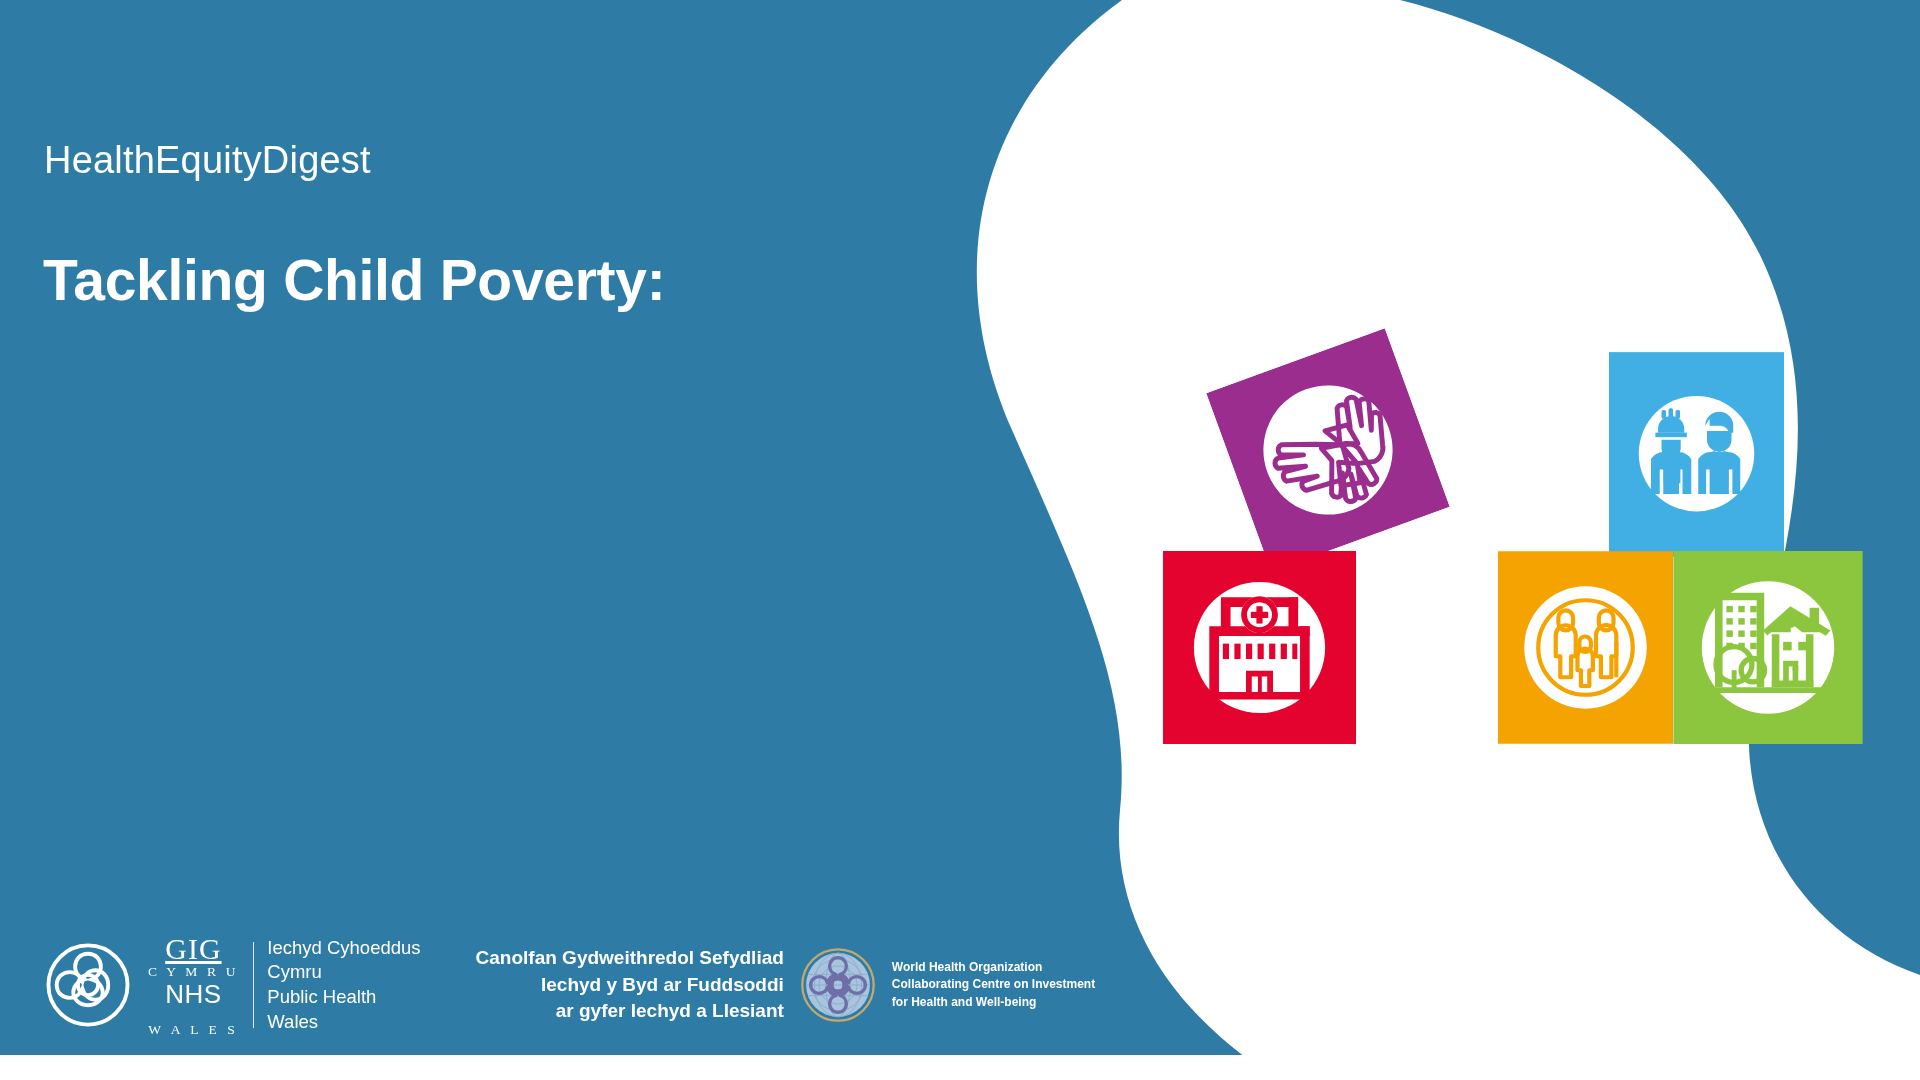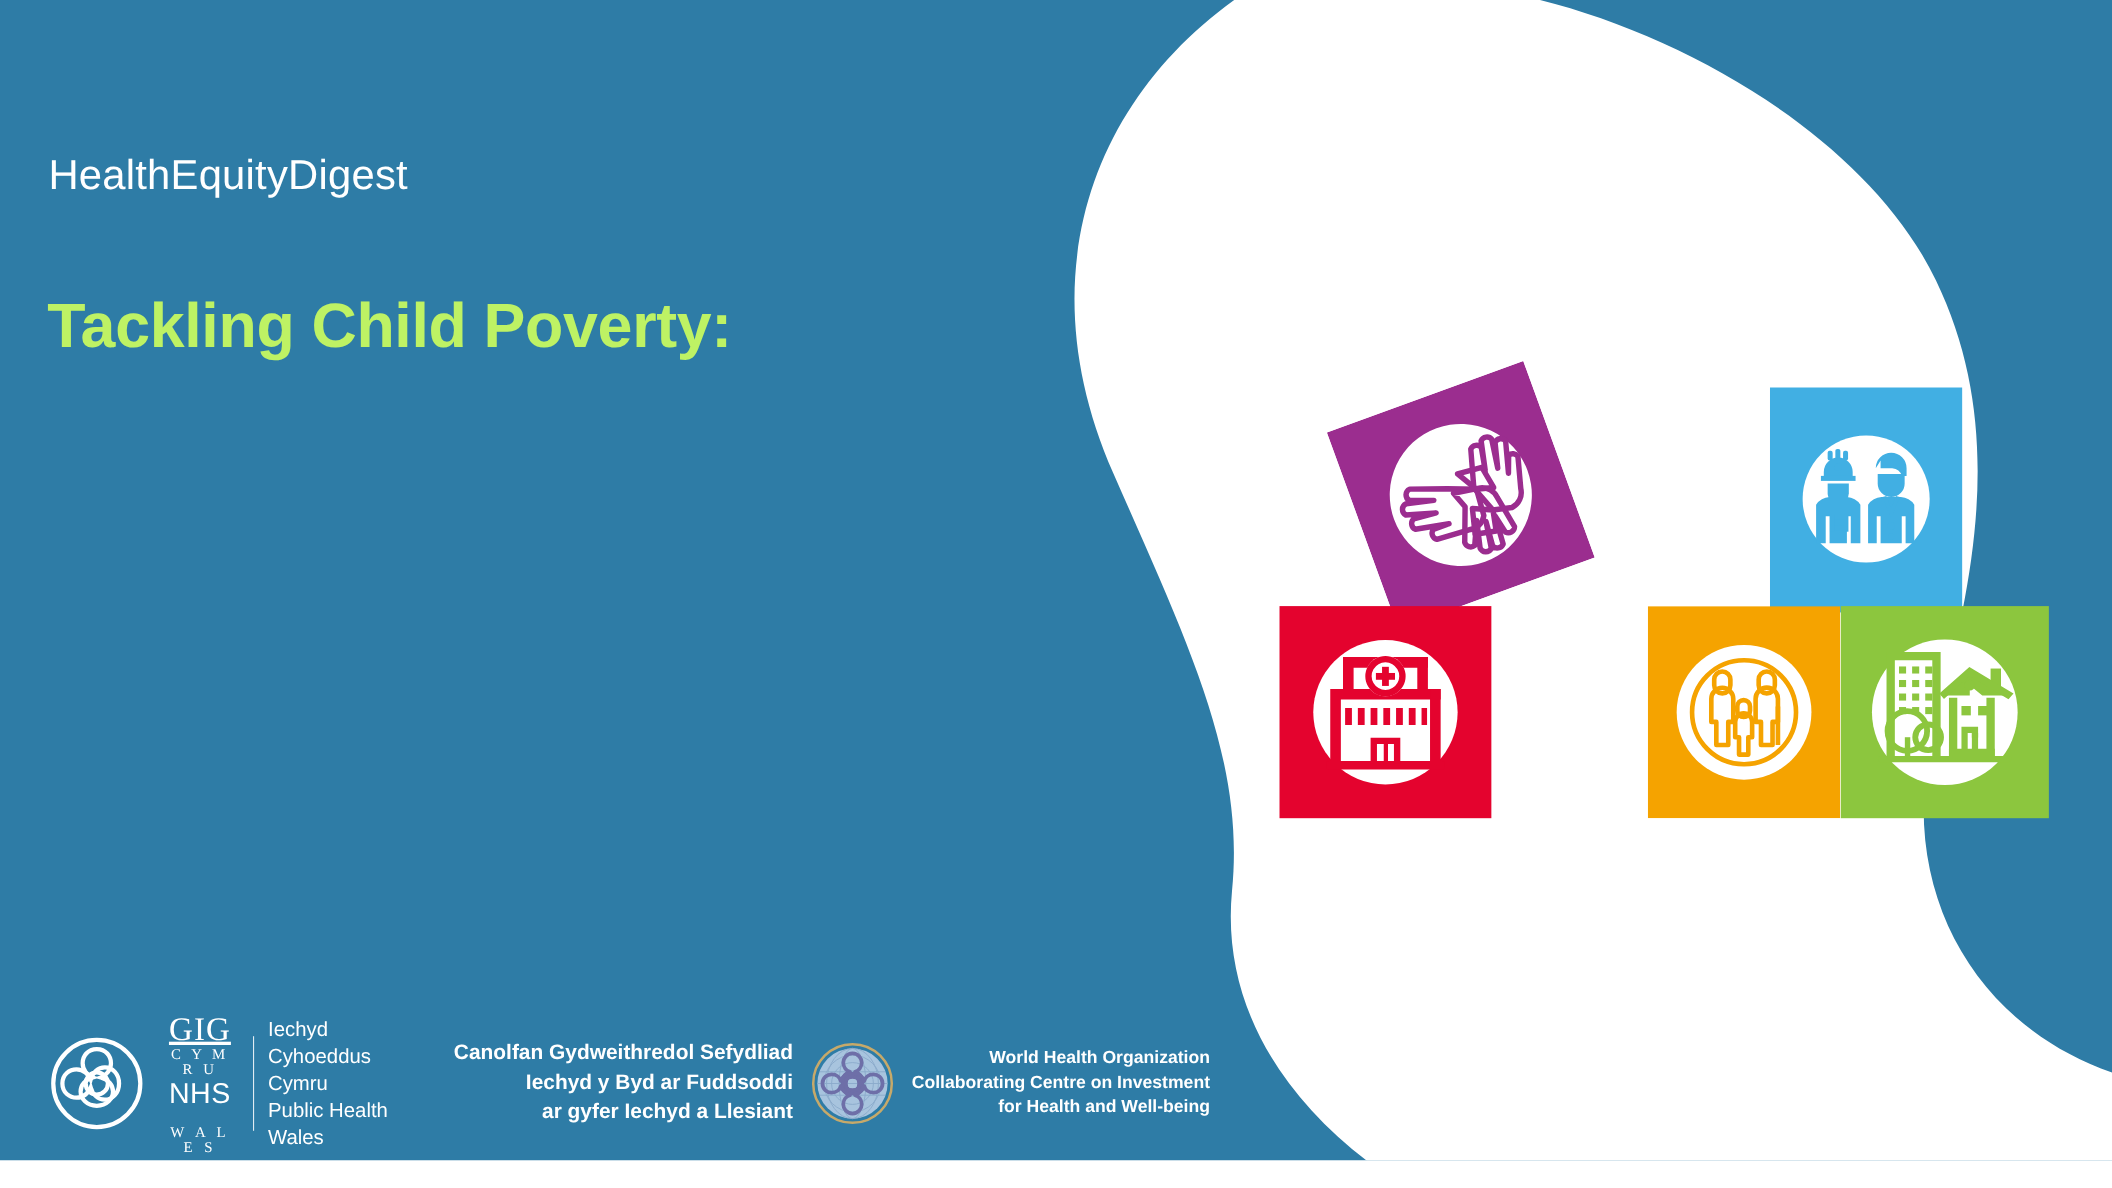--- a/index.html
+++ b/index.html
@@ -34,24 +34,24 @@
     top: 139px;
     font-size: 38px;
     font-weight: 400;
     color: #ffffff;
     letter-spacing: 0.2px;
     white-space: nowrap;
   }
   .headline {
     position: absolute;
     left: 43px;
-    top: 258px;
+    top: 242px;
     font-size: 57px;
     font-weight: 700;
-    color: #bef264;
+    color: #ffffff;
     line-height: 1.36;
     letter-spacing: -0.3px;
     white-space: nowrap;
   }
   .headline .line { display: block; }
 
   
   .tiles {
     position: absolute;
     left: 0; top: 0;
@@ -139,24 +139,24 @@
     line-height: 1.42;
     text-align: right;
     white-space: nowrap;
   }
   .whocc-emblem {
     margin: 0 16px;
     flex: 0 0 auto;
   }
   .whocc-en {
     color: #ffffff;
-    font-size: 16px;
+    font-size: 12px;
     font-weight: 700;
     line-height: 1.42;
-    text-align: right;
+    text-align: left;
     white-space: nowrap;
   }
 </style>
 </head>
 <body>
 
 <div id="slide">
 
   <svg class="blob-layer" viewBox="0 0 1920 1080" preserveAspectRatio="none" aria-hidden="true">
     <path d="M 1122 0

